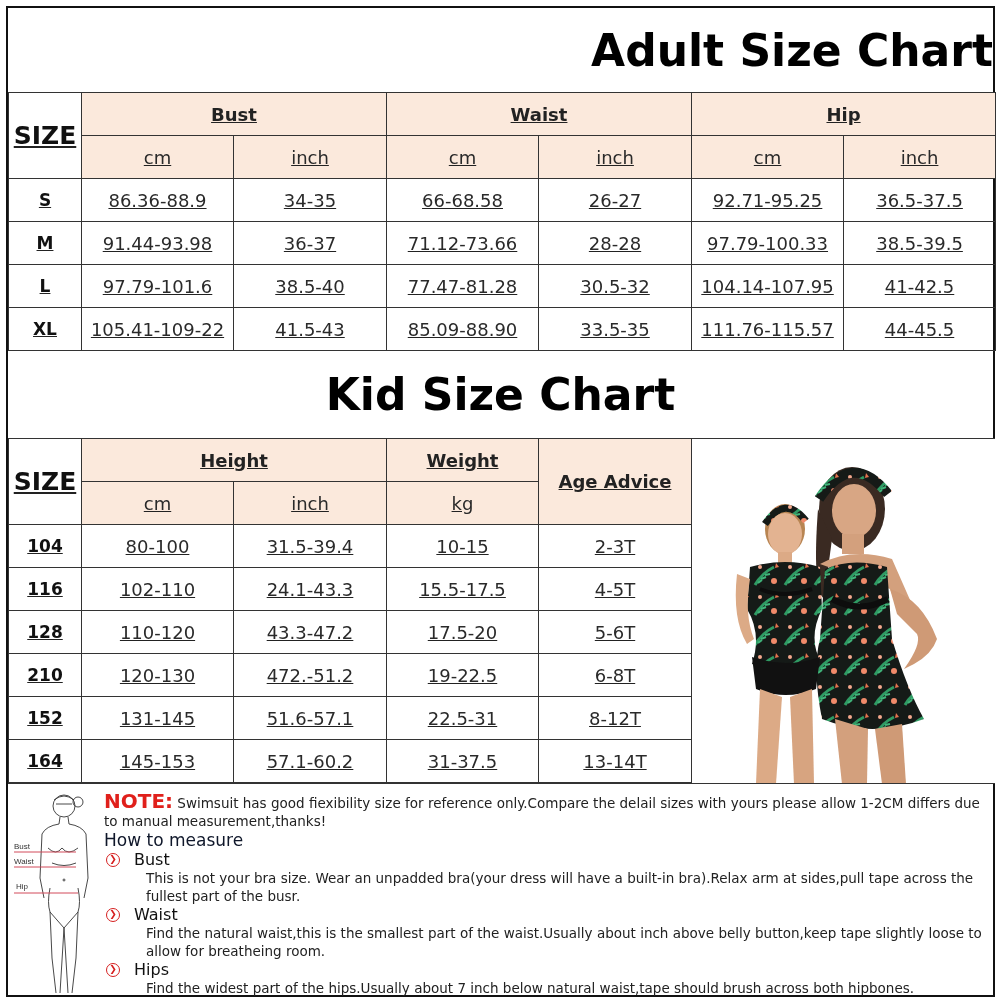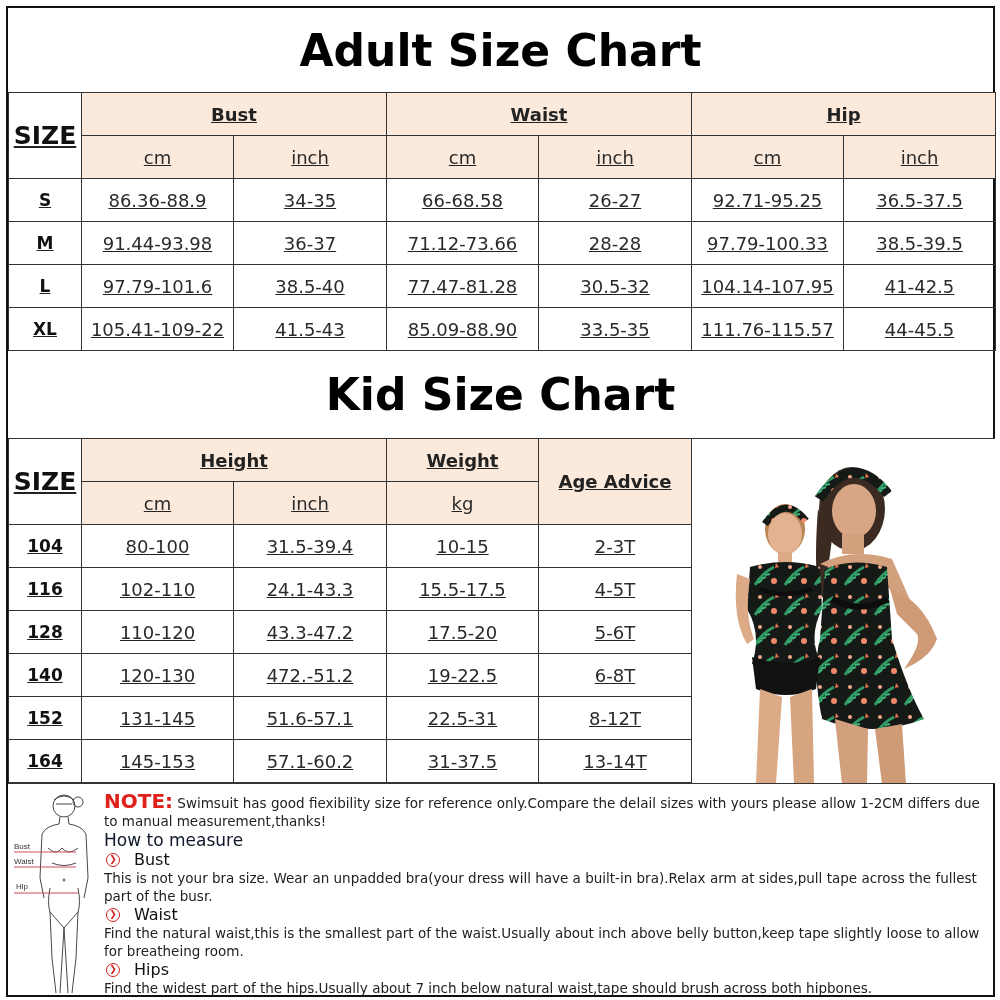--- a/index.html
+++ b/index.html
@@ -6,21 +6,21 @@
   html, body { width: 1000px; height: 1000px; background: #ffffff; overflow: hidden; }
   body { font-family: "DejaVu Sans", sans-serif; color: #222; position: relative; }
 
   .frame { position: absolute; left: 6px; top: 6px; width: 989px; height: 991px; border: 2px solid #111; background: #fff; }
 
   .title {
     position: absolute; left: 0; width: 100%; text-align: center;
     font-family: "DejaVu Sans", sans-serif; font-weight: bold; color: #000;
     font-size: 44px; letter-spacing: 0px;
   }
-  .title.adult { top: 0; height: 64px; line-height: 85px; }
+  .title.adult { top: 0; height: 64px; line-height: 85px; text-align: right; }
   .title.kid { top: 343px; height: 87px; line-height: 87px; }
 
   table.grid { position: absolute; border-collapse: collapse; table-layout: fixed; text-decoration: underline; }
   table.grid td, table.grid th {
     border: 1.5px solid #333; text-align: center; vertical-align: middle;
     font-size: 18px; font-weight: normal; color: #2a2a2a; height: 43px;
     white-space: nowrap; overflow: hidden;
   }
   table.grid th.hd { background: #fbe9dc; }
   table.grid th.hd.bold { font-weight: bold; color: #222; font-size: 18px; }
@@ -39,21 +39,21 @@
   .figure { position: absolute; left: 4px; top: 4px; width: 90px; height: 208px; }
   .text-area { position: absolute; left: 96px; top: 8px; width: 888px; font-size: 13.5px; line-height: 18px; color: #222; }
   .note-label { color: #e0201b; font-weight: bold; font-size: 20px; }
   .how { font-size: 17px; line-height: 20px; color: #0f172a; }
   .sec-title { font-size: 16px; line-height: 19px; color: #111; display: flex; align-items: center; }
   .sec-title .bullet {
     display: inline-flex; width: 14px; height: 14px; border-radius: 50%; border: 1.5px solid #d62020;
     color: #d62020; font-size: 9px; line-height: 11px; align-items: center; justify-content: center;
     margin-left: 2px; margin-right: 14px; font-weight: bold;
   }
-  .sec-body { font-size: 13.5px; line-height: 18px; }
+  .sec-body { font-size: 13.5px; line-height: 18px; margin-left: 42px; }
 </style>
 </head>
 <body>
 
 <div class="frame">
 
   <div class="title adult">Adult Size Chart</div>
 
   <table class="grid" id="adult">
     <colgroup>
@@ -156,21 +156,21 @@
       <td>4-5T</td>
     </tr>
     <tr>
       <td class="sz">128</td>
       <td>110-120</td>
       <td>43.3-47.2</td>
       <td>17.5-20</td>
       <td>5-6T</td>
     </tr>
     <tr>
-      <td class="sz">140</td>
+      <td class="sz">210</td>
       <td>120-130</td>
       <td>472.-51.2</td>
       <td>19-22.5</td>
       <td>6-8T</td>
     </tr>
     <tr>
       <td class="sz">152</td>
       <td>131-145</td>
       <td>51.6-57.1</td>
       <td>22.5-31</td>

